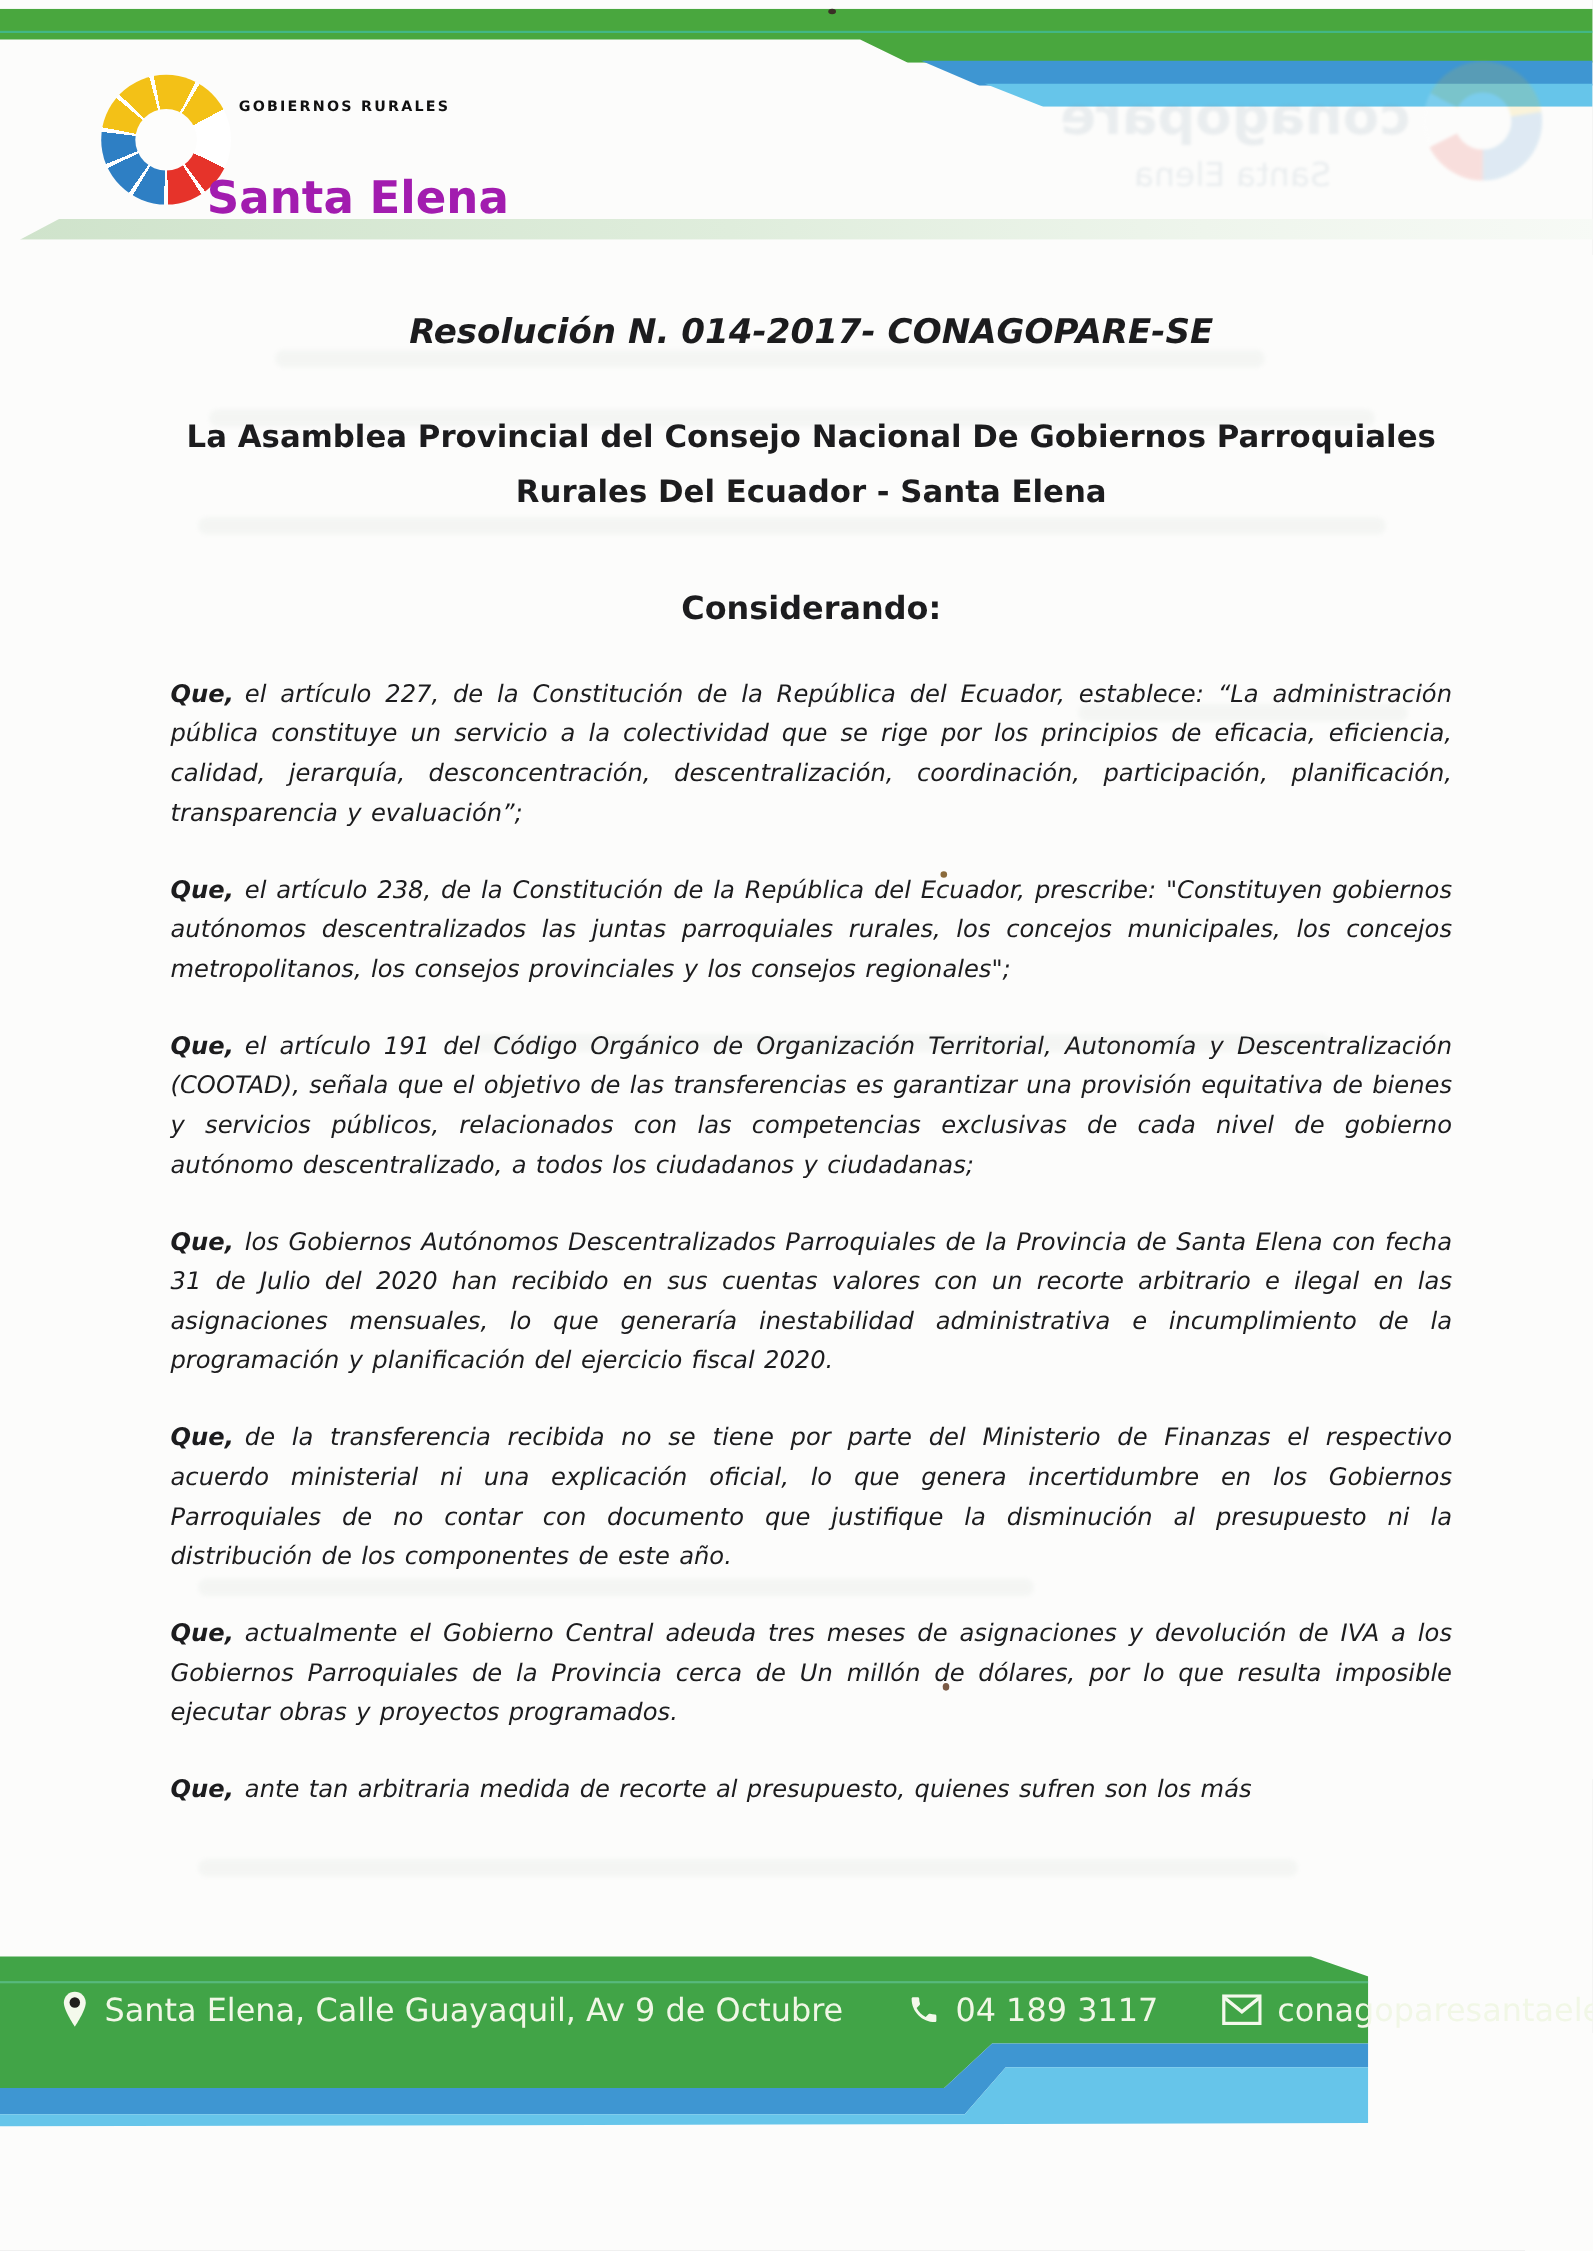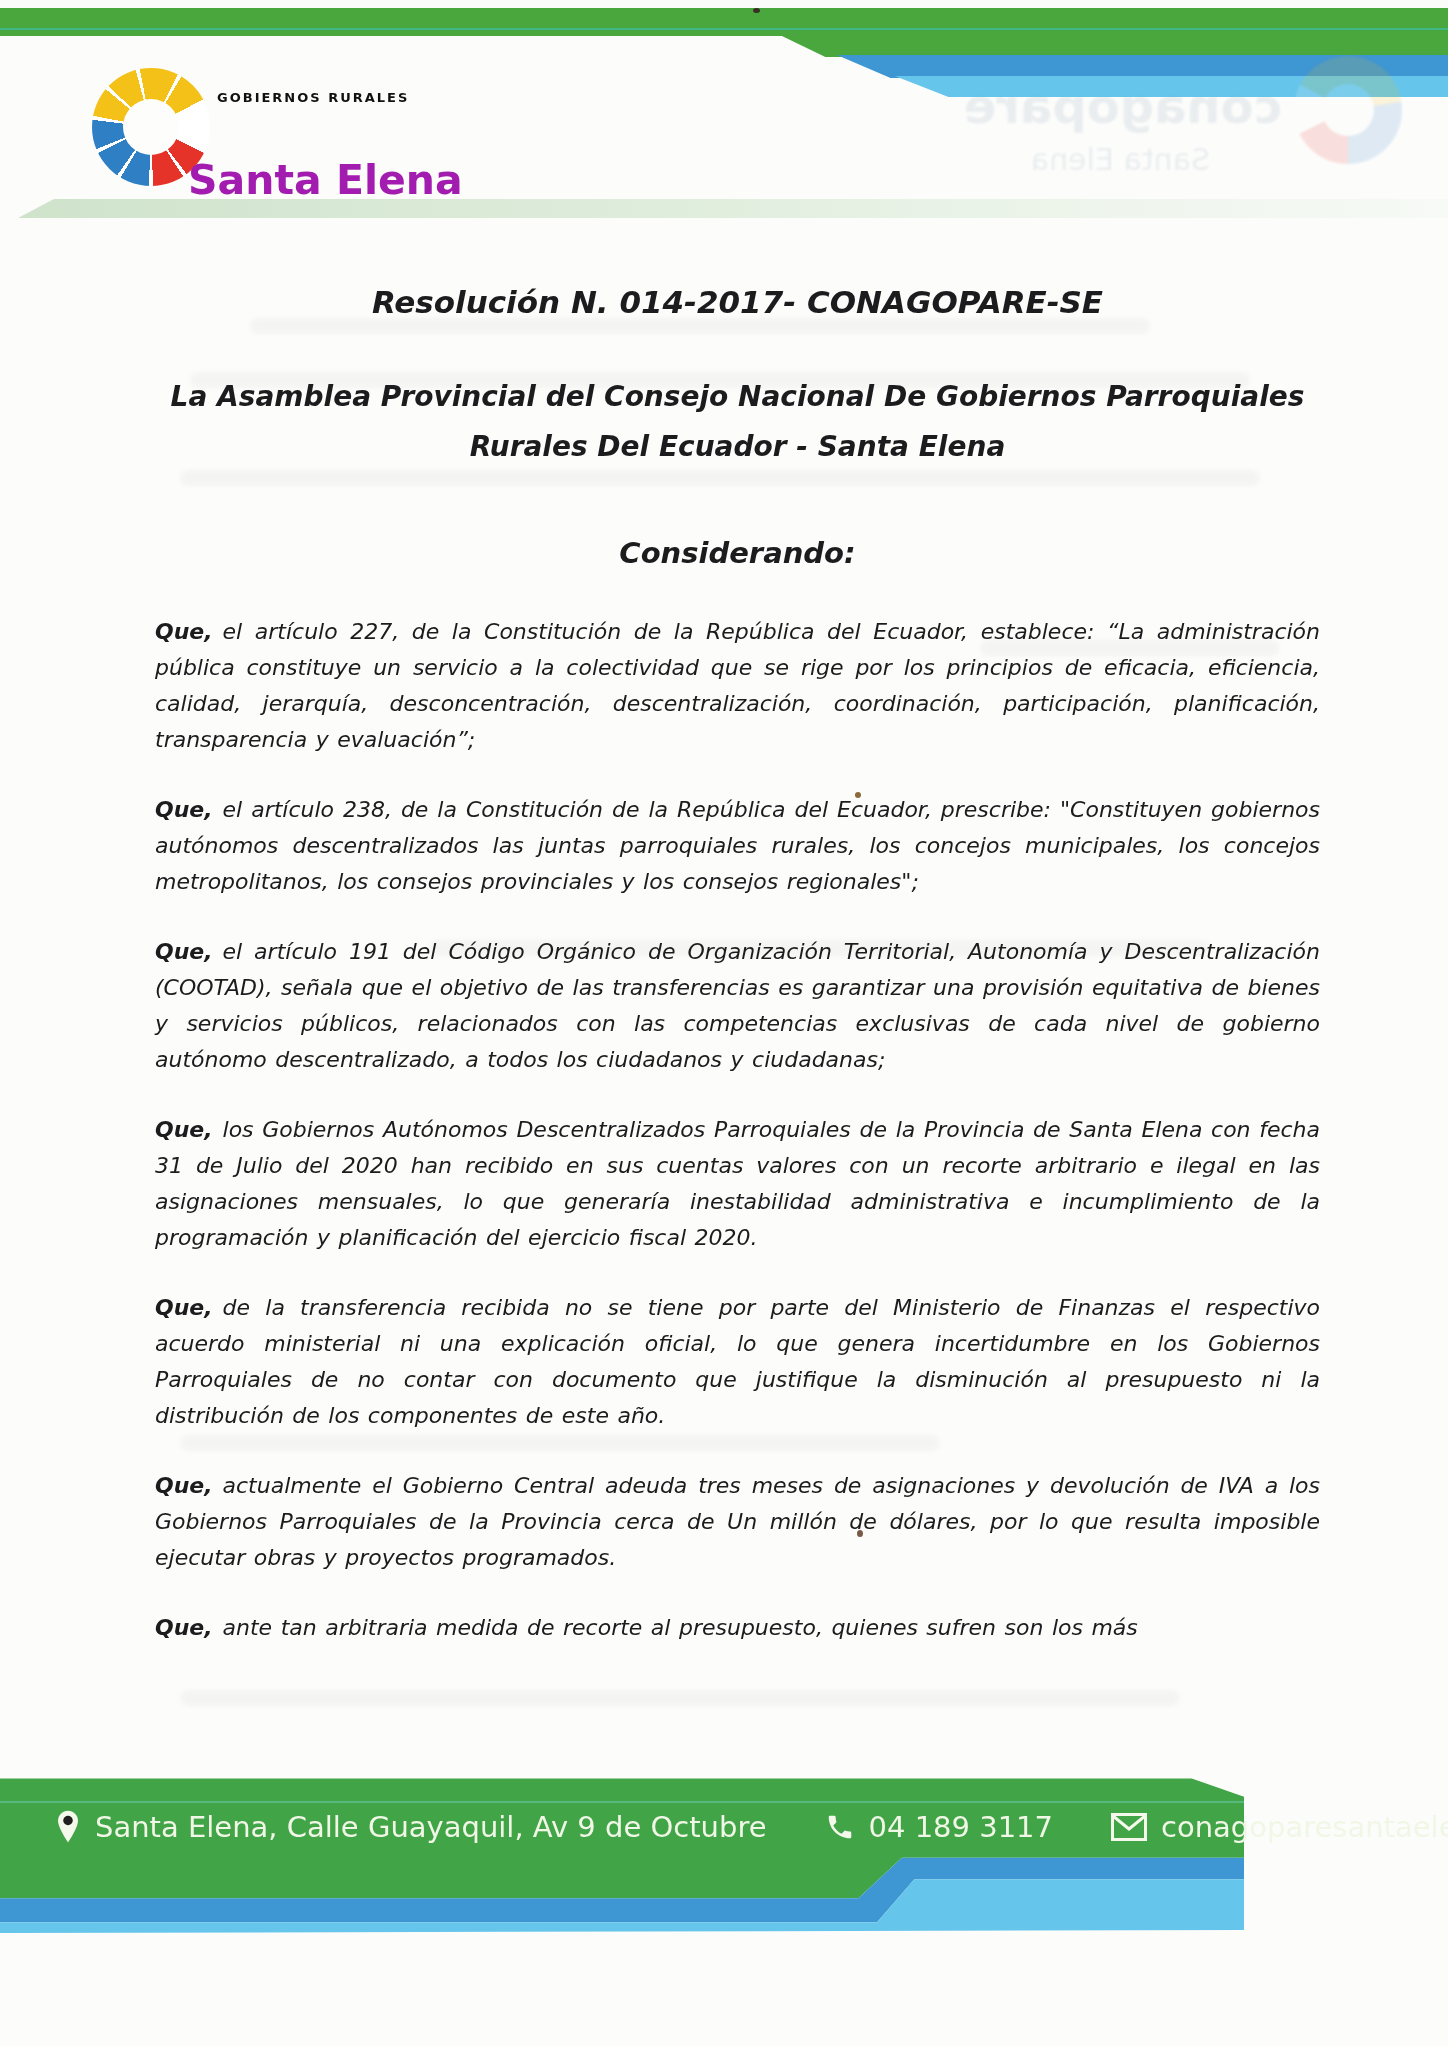--- a/index.html
+++ b/index.html
@@ -97,27 +97,27 @@
   .doc{
     position:absolute;left:155px;top:284px;width:1165px;
   }
   .doc-title{
     text-align:center;
     font-size:31px;font-weight:bold;font-style:italic;
     margin:0 0 52px 0;letter-spacing:0;
   }
   .doc-subtitle{
     text-align:center;
-    font-size:28px;font-weight:bold;font-style:italic;
+    font-size:28px;font-weight:bold;
     line-height:50px;
     margin:0 0 64px 0;
   }
   .doc-heading{
     text-align:center;
-    font-size:29px;font-weight:bold;font-style:italic;
+    font-size:29px;font-weight:bold;
     margin:12px 0 44px 0;
   }
   .doc p.para{
     font-size:22px;font-style:italic;line-height:36px;
     text-align:justify;
     margin:0 0 34px 0;
     word-spacing:1.5px;
   }
   .doc p.para b.lead{margin-right:.45em;}
 

